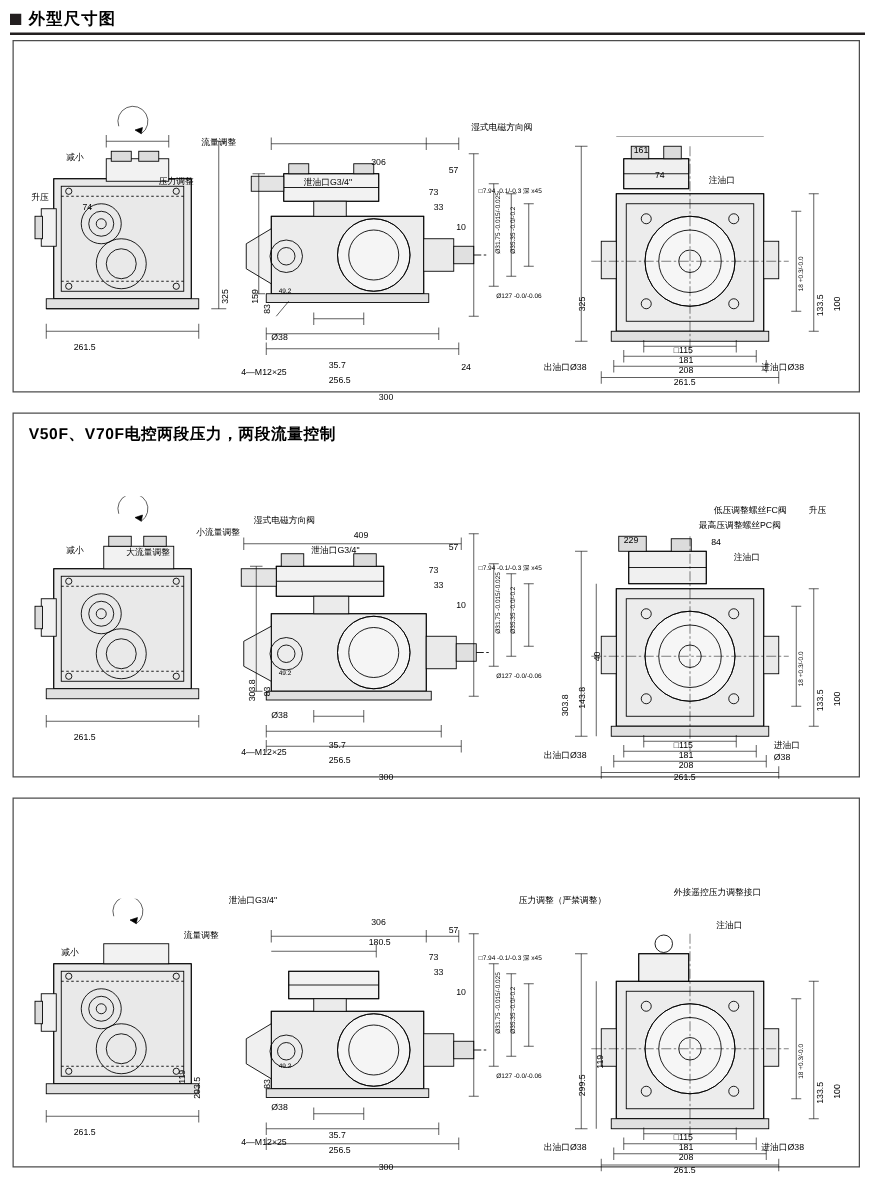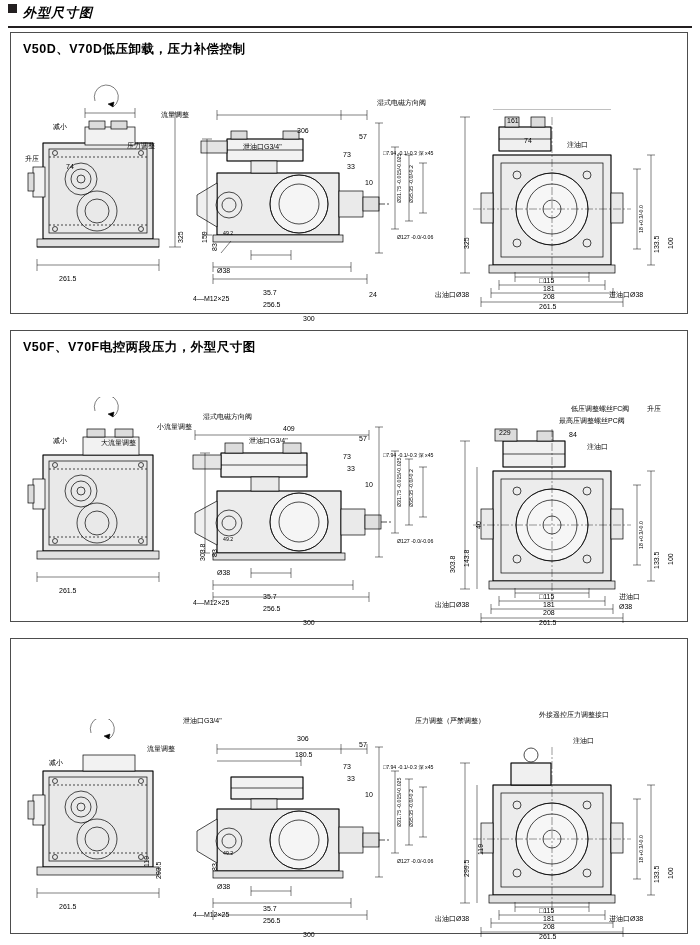--- a/index.html
+++ b/index.html
@@ -21,22 +21,22 @@
     height: 945px;
   }
   
   .page-header {
     position: absolute;
     left: 8px;
     top: 4px;
     width: 684px;
     height: 22px;
     display: flex;
+    align-items: center;
     border-bottom: 2px solid #231f20;
-    font-style: italic;
   }
   .page-header .sq {
     width: 9px;
     height: 9px;
     background: #231f20;
     margin-right: 6px;
   }
   .page-header .ttl {
     font-size: 13px;
     font-weight: bold;
@@ -90,21 +90,20 @@
 <body>
 
 <div class="page">
 
   <div class="page-header">
     <span class="sq"></span>
     <span class="ttl">外型尺寸图</span>
   </div>
 
   <div class="section" id="sec-d">
-    <div class="section-title">V50D、V70D低压卸载，压力补偿控制</div>
     <div class="sec-body">
 
       <div class="dw" style="left:14px; top:20px;">
         <svg width="180" height="200" viewBox="0 0 180 200">
           <g stroke="#000" fill="none" stroke-width="0.7">
 
             <rect x="18" y="60" width="110" height="96" fill="#e9e9e9"></rect>
             <rect x="18" y="60" width="110" height="96"></rect>
             <rect x="24" y="66" width="98" height="84"></rect>
 
@@ -336,21 +335,21 @@
       <div class="lbl" style="left:528px; top:214px;">□115</div>
       <div class="lbl" style="left:532px; top:222px;">181</div>
       <div class="lbl" style="left:532px; top:230px;">208</div>
       <div class="lbl" style="left:528px; top:240px;">261.5</div>
       <div class="lbl" style="left:424px; top:228px;">出油口Ø38</div>
       <div class="lbl" style="left:598px; top:228px;">进油口Ø38</div>
     </div>
   </div>
 
   <div class="section" id="sec-f">
-    <div class="section-title">V50F、V70F电控两段压力，外型尺寸图</div>
+    <div class="section-title">V50F、V70F电控两段压力，两段流量控制</div>
     <div class="sec-body">
 
       <div class="dw" style="left:14px; top:36px;">
         <svg width="180" height="200" viewBox="0 0 180 200">
           <g stroke="#000" fill="none" stroke-width="0.7">
             <rect x="18" y="58" width="110" height="96" fill="#e9e9e9"></rect>
             <rect x="18" y="58" width="110" height="96"></rect>
             <rect x="24" y="64" width="98" height="84"></rect>
             <rect x="58" y="40" width="56" height="18" fill="#f2f2f2"></rect>
             <rect x="62" y="32" width="18" height="8" fill="#dcdcdc"></rect>

